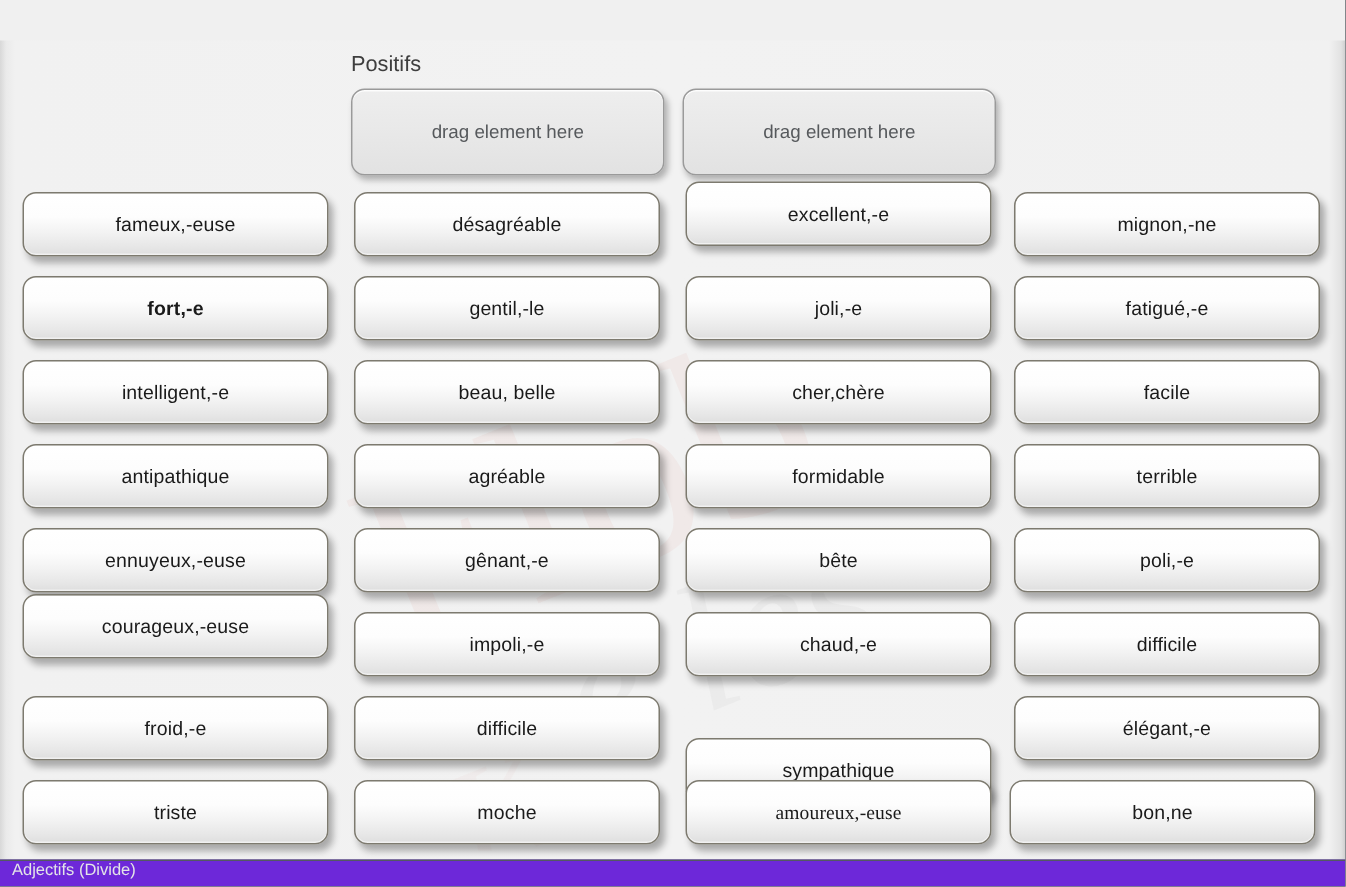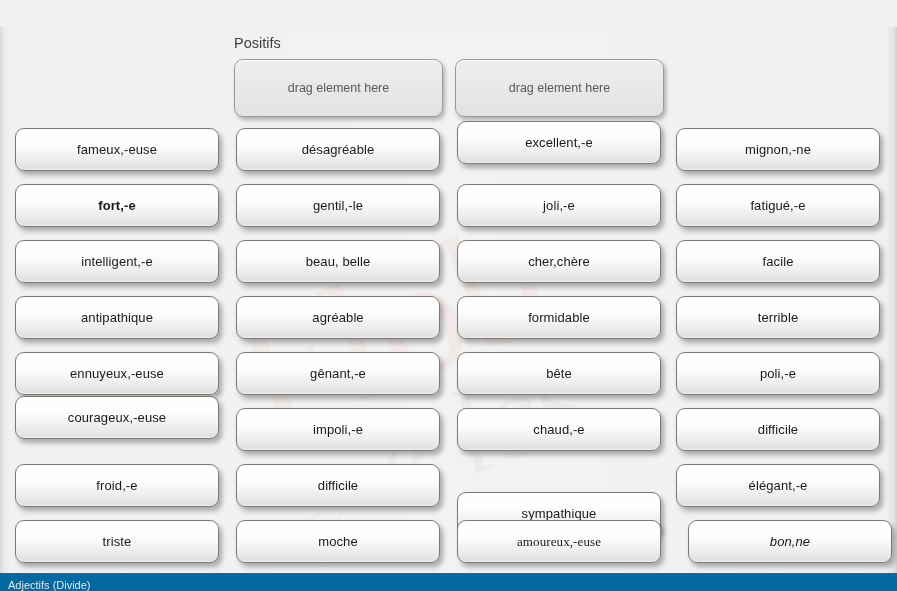--- a/index.html
+++ b/index.html
@@ -165,24 +165,24 @@
     white-space: nowrap;
     letter-spacing: .1px;
   }
 
   
   .bottombar {
     position: absolute;
     left: 0; top: 573px;
     width: 897px;
     height: 18px;
-    background: #0369a1;
+    background: #6d28d9;
     border-top: 1px solid #535961;
     display: flex;
-    align-items: flex-end;
+    align-items: flex-start;
     z-index: 40;
   }
   .bottombar-label {
     color: #e3e5e7;
     font-size: 11px;
     padding-left: 8px;
   }
 </style>
 </head>
 <body>
@@ -296,21 +296,21 @@
         </div>
         <div class="tile" style="left: 15px; top: 493px;">
           <span class="tile-label">triste</span>
         </div>
         <div class="tile" style="left: 236px; top: 493px;">
           <span class="tile-label">moche</span>
         </div>
         <div class="tile" style="left: 457px; top: 493px; font-family: Liberation Serif, serif;">
           <span class="tile-label">amoureux,-euse</span>
         </div>
-        <div class="tile" style="left: 688px; top: 493px; font-style: italic;">
+        <div class="tile" style="left: 673px; top: 493px;">
           <span class="tile-label">bon,ne</span>
         </div>
       </div>
   </div>
 
   <div class="bottombar">
     <span class="bottombar-label">Adjectifs (Divide)</span>
   </div>
 
 </div>

